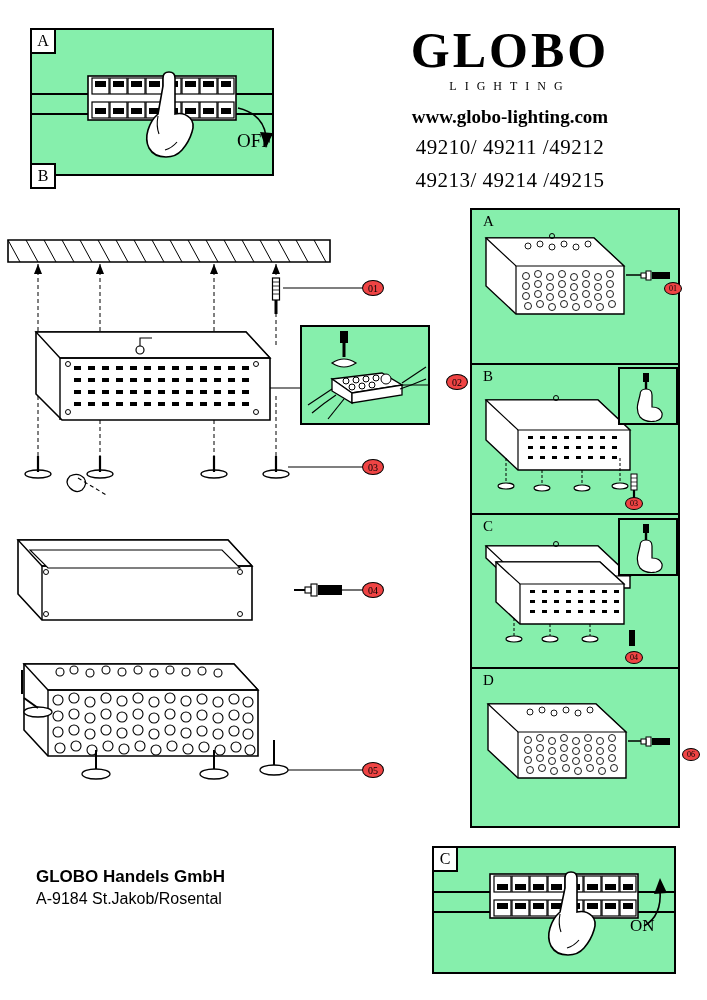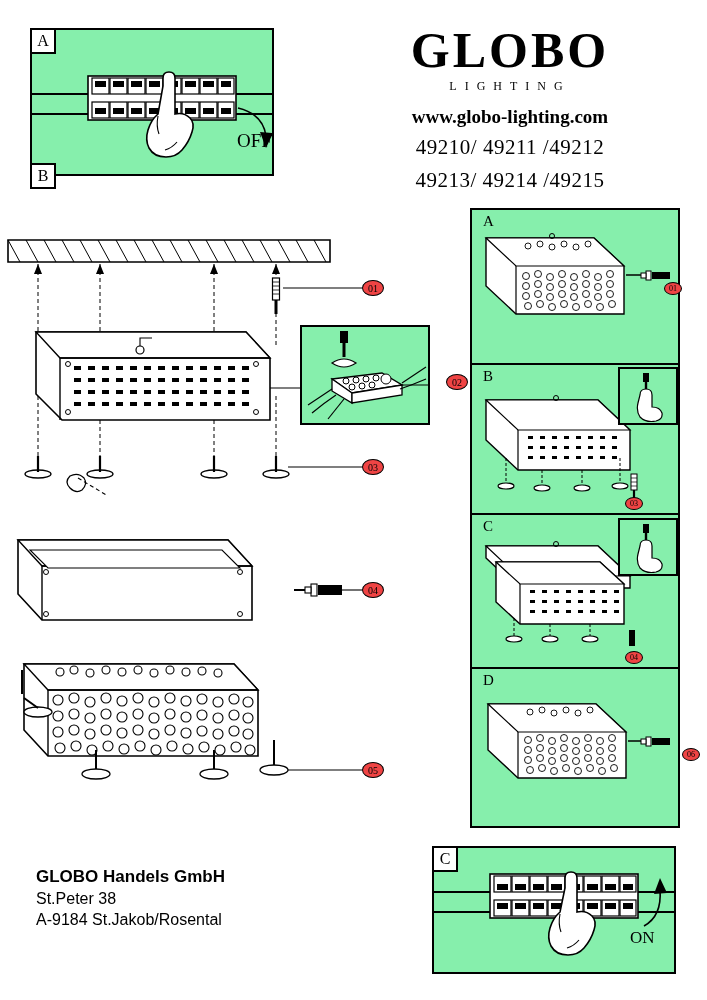--- a/index.html
+++ b/index.html
@@ -780,23 +780,22 @@
       <path d="M131 40 L131 30 Q131 24 137 24 Q143 24 143 30 L143 64
                Q152 62 158 68 Q163 73 160 82 Q157 92 150 100
                Q144 107 134 107 Q122 107 117 98 Q113 90 116 80
                Q119 70 126 64 Z" fill="#fff" stroke="#000" stroke-width="1.6"></path>
       <path d="M126 66 Q124 76 127 84" fill="none" stroke="#000" stroke-width="1.1"></path>
       <path d="M133 100 Q140 98 145 92" fill="none" stroke="#000" stroke-width="1.1"></path>
 
       <path d="M210 78 Q228 68 226 42" fill="none" stroke="#000" stroke-width="1.6"></path>
       <path d="M226 30 L220 46 L233 45 Z" fill="#000"></path>
     </svg>
-    <div class="abs label-on" style="left:196px; top:80px;text-align:center;">ON</div>
+    <div class="abs label-on" style="left:196px; top:68px;text-align:center;">ON</div>
   </div>
   <div class="corner-letter-box" style="left:432px; top:846px;">C</div>
 
   <div class="abs" id="footer-address">
     <div class="line1">GLOBO Handels GmbH</div>
-    <div class="line2">St.Peter 38</div>
     <div class="line3">A-9184 St.Jakob/Rosental</div>
   </div>
 
 </div>
 
 </body></html>

